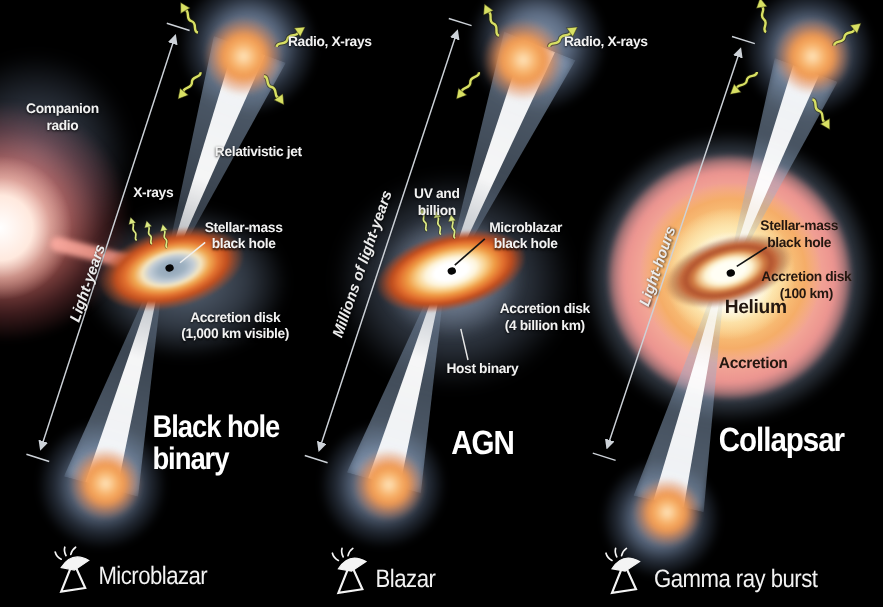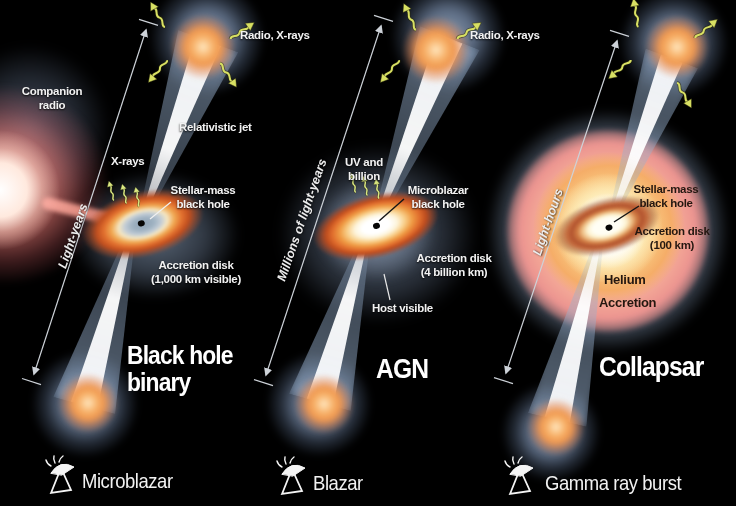--- a/index.html
+++ b/index.html
@@ -254,35 +254,35 @@
     </div>
   <div class="lbl center z8" style="left:396px;top:184px;width:84px;">
     <span class="ln">Microblazar</span>
     <span class="ln">black hole</span>
     </div>
   <div class="lbl center z8" style="left:404px;top:252px;width:100px;">
     <span class="ln">Accretion disk</span>
     <span class="ln">(4 billion km)</span>
     </div>
   <div class="lbl z8" style="left:372px;top:302px;">
-    <span>Host visible</span></div>
+    <span>Host binary</span></div>
   <div class="scale-lbl z8" style="left:302px;top:220px;">
     <span>Millions of light-years</span></div>
   <div class="title z8" style="left:376px;top:354px;font-size:28px;">
     <span>AGN</span></div>
 
   <div class="lbl center dark z8" style="left:628px;top:183px;width:76px;">
     <span class="ln">Stellar-mass</span>
     <span class="ln">black hole</span>
     </div>
   <div class="lbl center dark z8" style="left:630px;top:225px;width:84px;">
     <span class="ln">Accretion disk</span>
     <span class="ln">(100 km)</span>
     </div>
-  <div class="lbl dark z8" style="left:604px;top:272px;font-size:13px;">
+  <div class="lbl dark z8" style="left:604px;top:248px;font-size:16px;">
     <span>Helium</span></div>
   <div class="lbl dark z8" style="left:599px;top:295px;font-size:13px;">
     <span>Accretion</span></div>
   <div class="scale-lbl z8" style="left:548px;top:222px;">
     <span>Light-hours</span></div>
   <div class="title z8" style="left:599px;top:352px;font-size:28px;">
     <span>Collapsar</span></div>
 
   <svg class="scope z8" viewBox="0 0 34 40" style="left:44px;top:455px;">
       <use href="#scopeg"></use>

